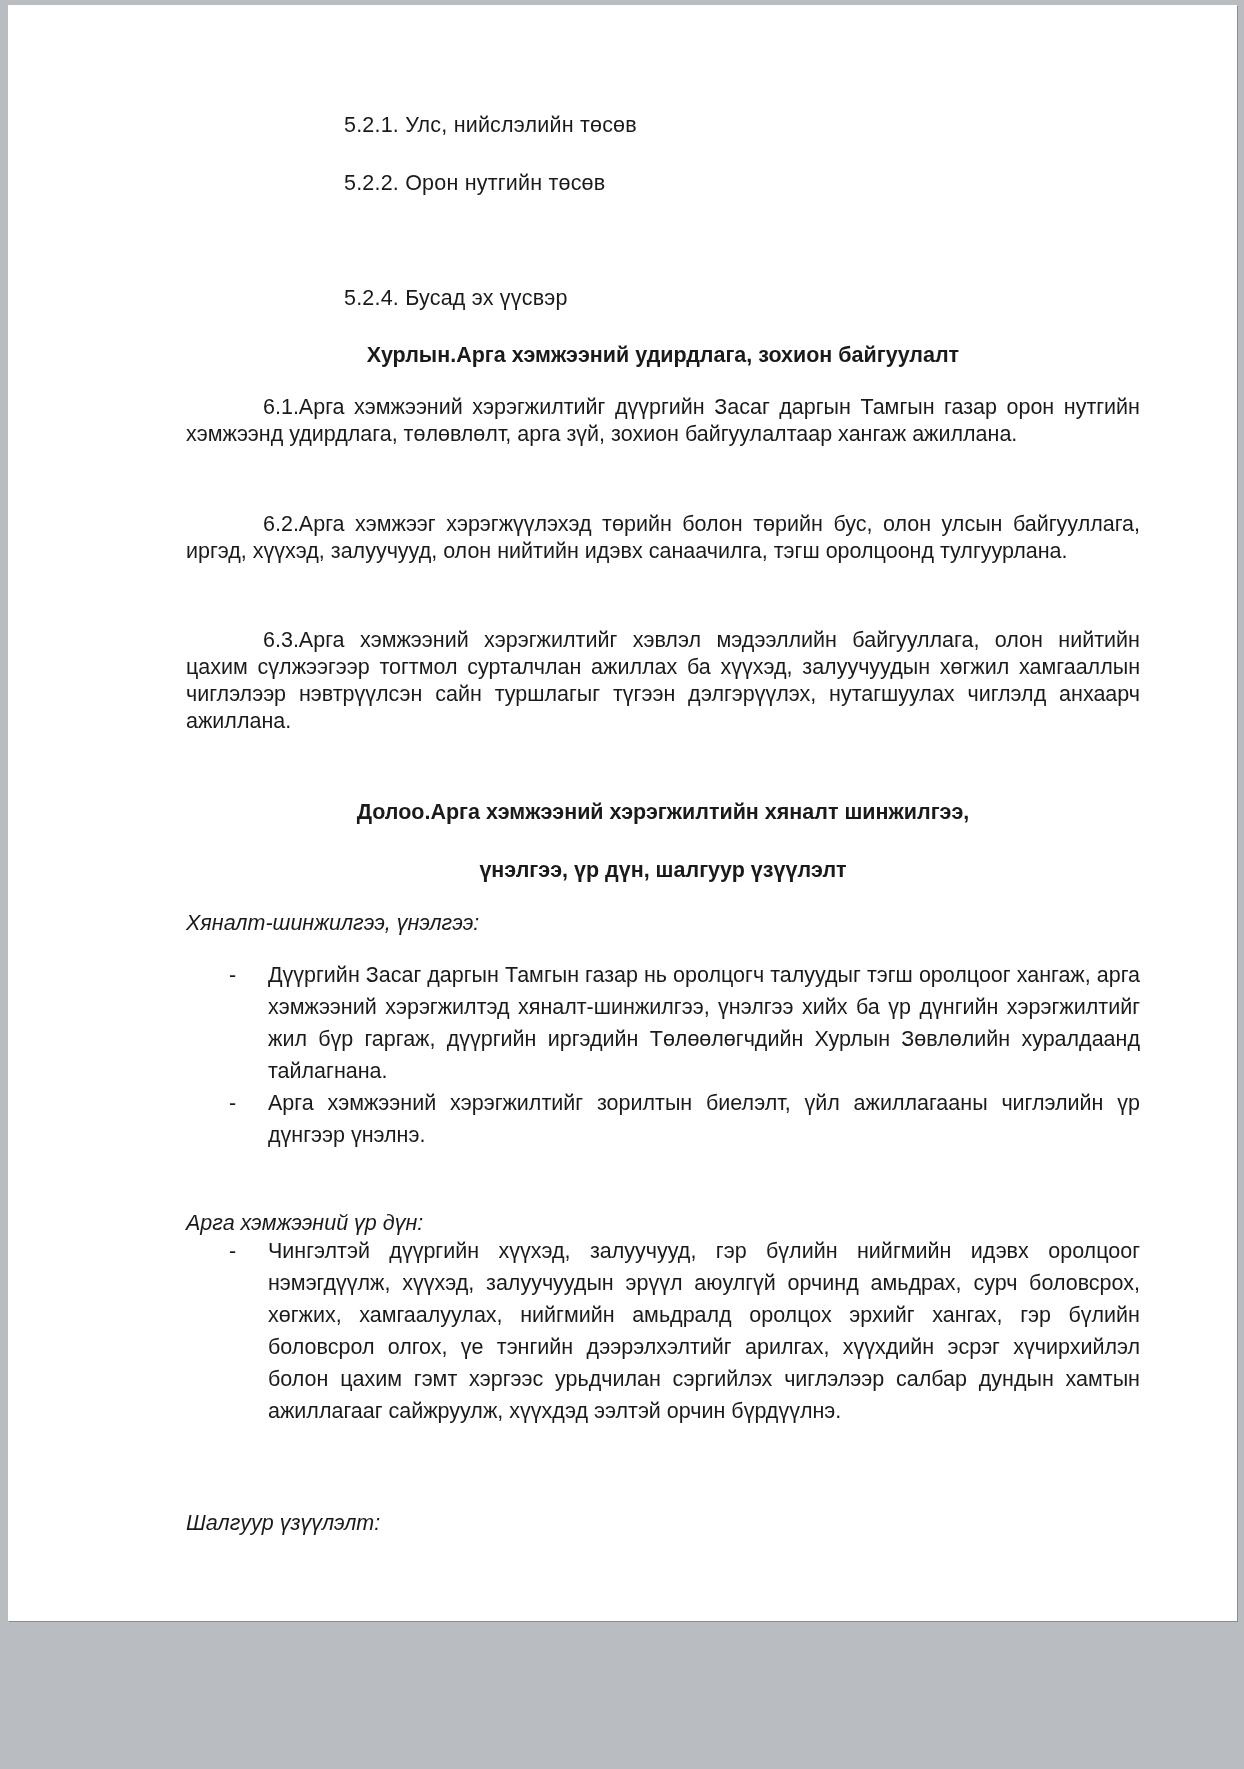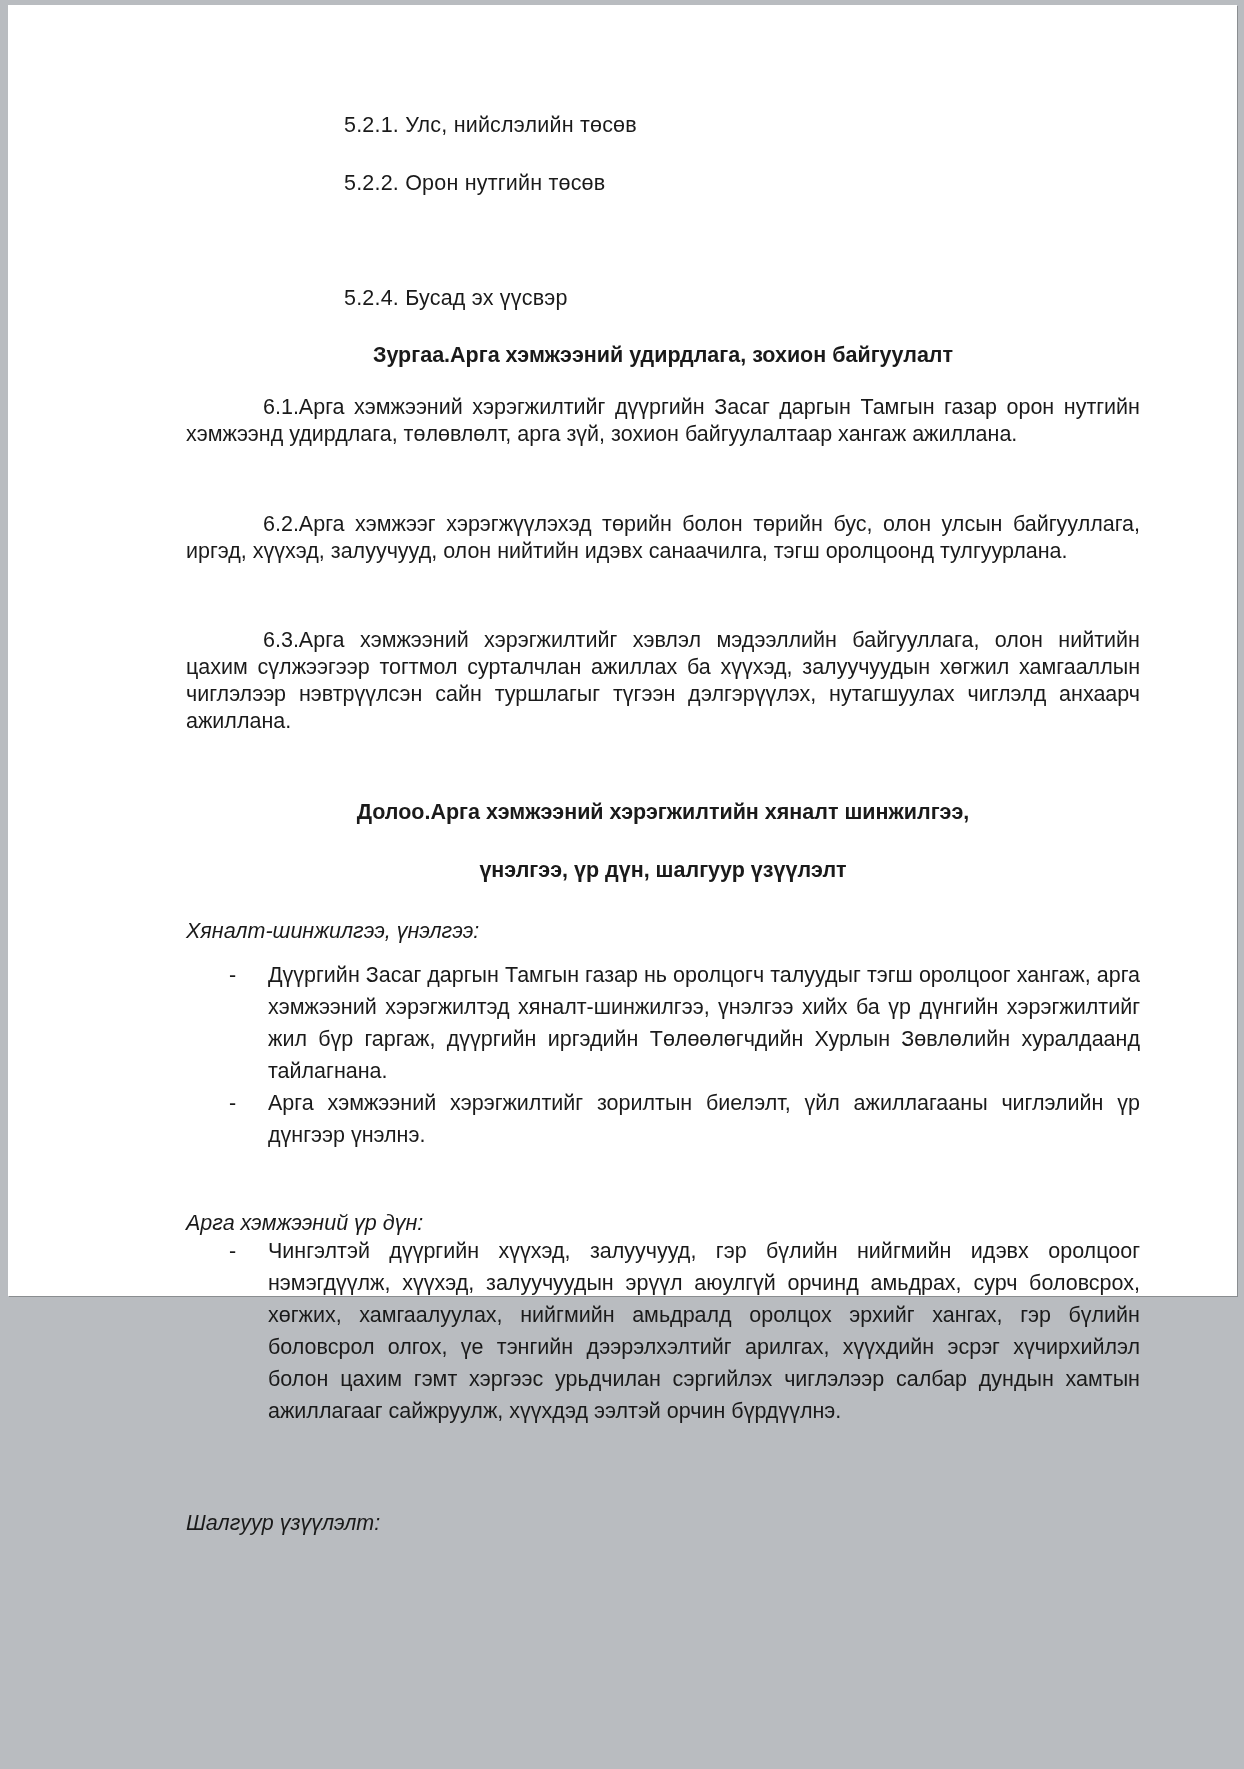--- a/index.html
+++ b/index.html
@@ -11,21 +11,21 @@
       height: 1769px;
       background: #b9bcc0;
       position: relative;
       overflow: hidden;
     }
     .page {
       position: absolute;
       left: 8px;
       top: 5px;
       width: 1229px;
-      height: 1291px;
+      height: 1616px;
       background: #ffffff;
       box-shadow: 1px 1px 0 #8a8d90;
       font-family: "Liberation Sans", sans-serif;
       color: #1a1a1a;
       font-size: 21.5px;
     }
     .sub-item {
       position: absolute;
       left: 336px;
       font-size: 21.5px;
@@ -85,38 +85,38 @@
   </style>
 </head>
 <body>
 
 <div class="page">
 
   <div class="sub-item" style="top:108px;">5.2.1. Улс, нийслэлийн төсөв</div>
   <div class="sub-item" style="top:166px;">5.2.2. Орон нутгийн төсөв</div>
   <div class="sub-item" style="top:281px;text-align:right;">5.2.4. Бусад эх үүсвэр</div>
 
-  <div class="heading" style="top:338px;">Зургаа.Арга хэмжээний удирдлага, зохион байгуулалт</div>
+  <div class="heading" style="top:338px;">Хурлын.Арга хэмжээний удирдлага, зохион байгуулалт</div>
 
   <div class="para" style="top:389px;">
     <span class="indent"></span><span>6.1.Арга хэмжээний хэрэгжилтийг дүүргийн Засаг даргын Тамгын газар орон нутгийн хэмжээнд удирдлага, төлөвлөлт, арга зүй, зохион байгуулалтаар хангаж ажиллана.</span>
   </div>
 
   <div class="para" style="top:506px;">
     <span class="indent"></span><span>6.2.Арга хэмжээг хэрэгжүүлэхэд төрийн болон төрийн бус, олон улсын байгууллага, иргэд, хүүхэд, залуучууд, олон нийтийн идэвх санаачилга, тэгш оролцоонд тулгуурлана.</span>
   </div>
 
   <div class="para" style="top:622px;">
     <span class="indent"></span><span>6.3.Арга хэмжээний хэрэгжилтийг хэвлэл мэдээллийн байгууллага, олон нийтийн цахим сүлжээгээр тогтмол сурталчлан ажиллах ба хүүхэд, залуучуудын хөгжил хамгааллын чиглэлээр нэвтрүүлсэн сайн туршлагыг түгээн дэлгэрүүлэх, нутагшуулах чиглэлд анхаарч ажиллана.</span>
   </div>
 
   <div class="heading" style="top:853px;">үнэлгээ, үр дүн, шалгуур үзүүлэлт</div>
   <div class="heading" style="top:795px;">Долоо.Арга хэмжээний хэрэгжилтийн хяналт шинжилгээ,</div>
 
-  <div class="label-italic" style="top:906px;margin-top:8px;">Хяналт-шинжилгээ, үнэлгээ:</div>
+  <div class="label-italic" style="top:906px;">Хяналт-шинжилгээ, үнэлгээ:</div>
 
   <ul class="bullet-list" style="top:954px;">
     <li class="bullet-item">
       <span class="bullet-dash">-</span>
       <span>Дүүргийн Засаг даргын Тамгын газар нь оролцогч талуудыг тэгш оролцоог хангаж, арга хэмжээний хэрэгжилтэд хяналт-шинжилгээ, үнэлгээ хийх ба үр дүнгийн хэрэгжилтийг жил бүр гаргаж, дүүргийн иргэдийн Төлөөлөгчдийн Хурлын Зөвлөлийн хуралдаанд тайлагнана.</span>
     </li>
     <li class="bullet-item">
       <span class="bullet-dash">-</span>
       <span>Арга хэмжээний хэрэгжилтийг зорилтын биелэлт, үйл ажиллагааны чиглэлийн үр дүнгээр үнэлнэ.</span>
     </li>

